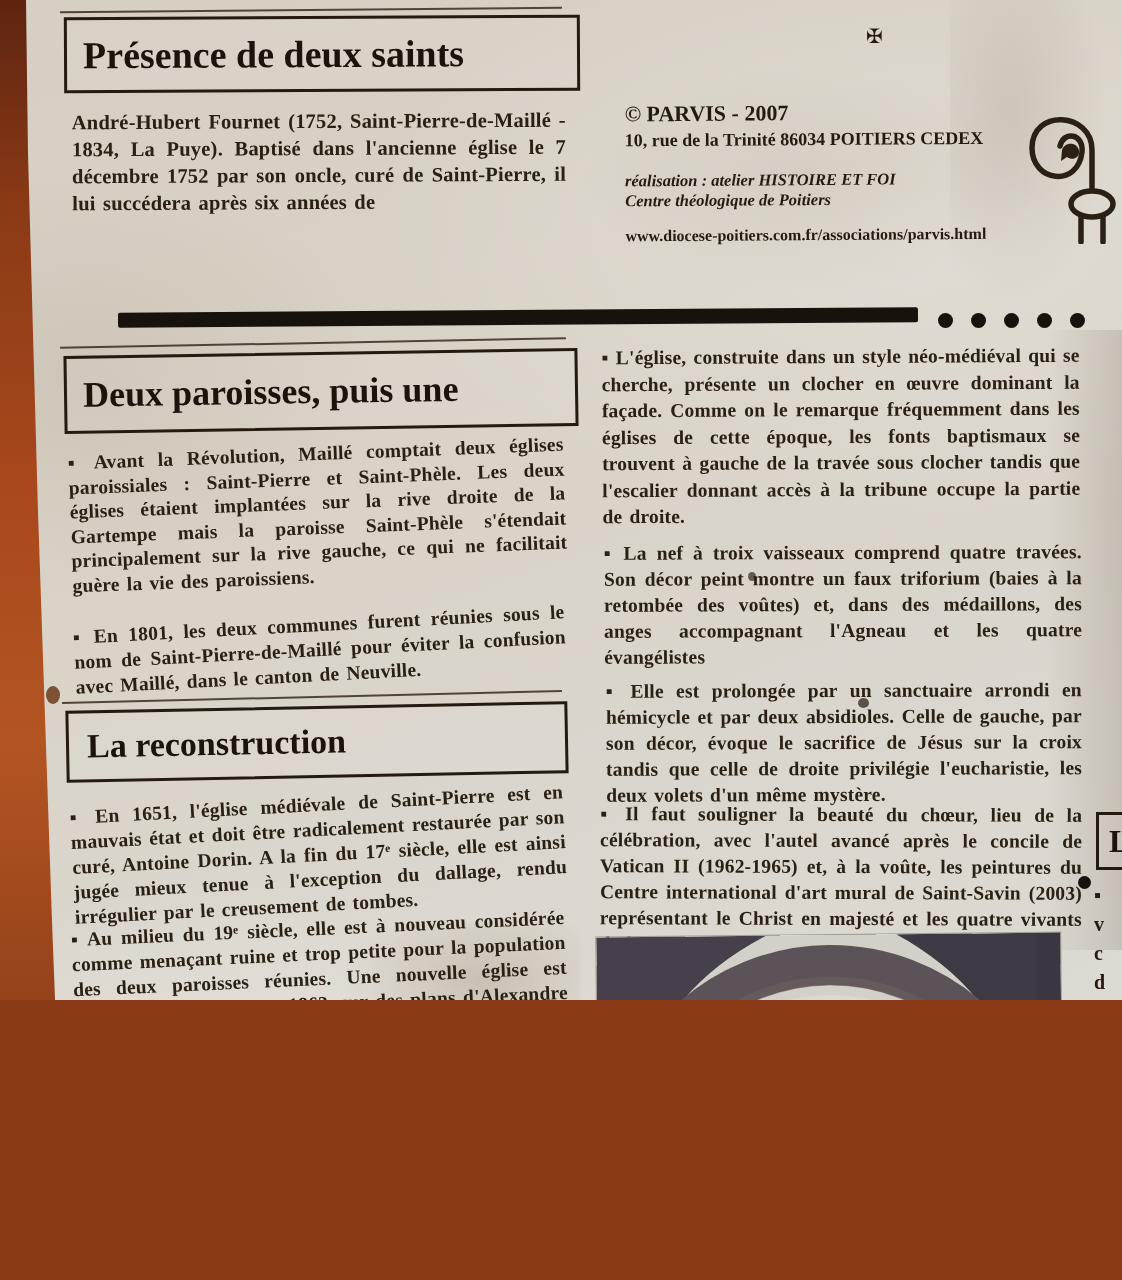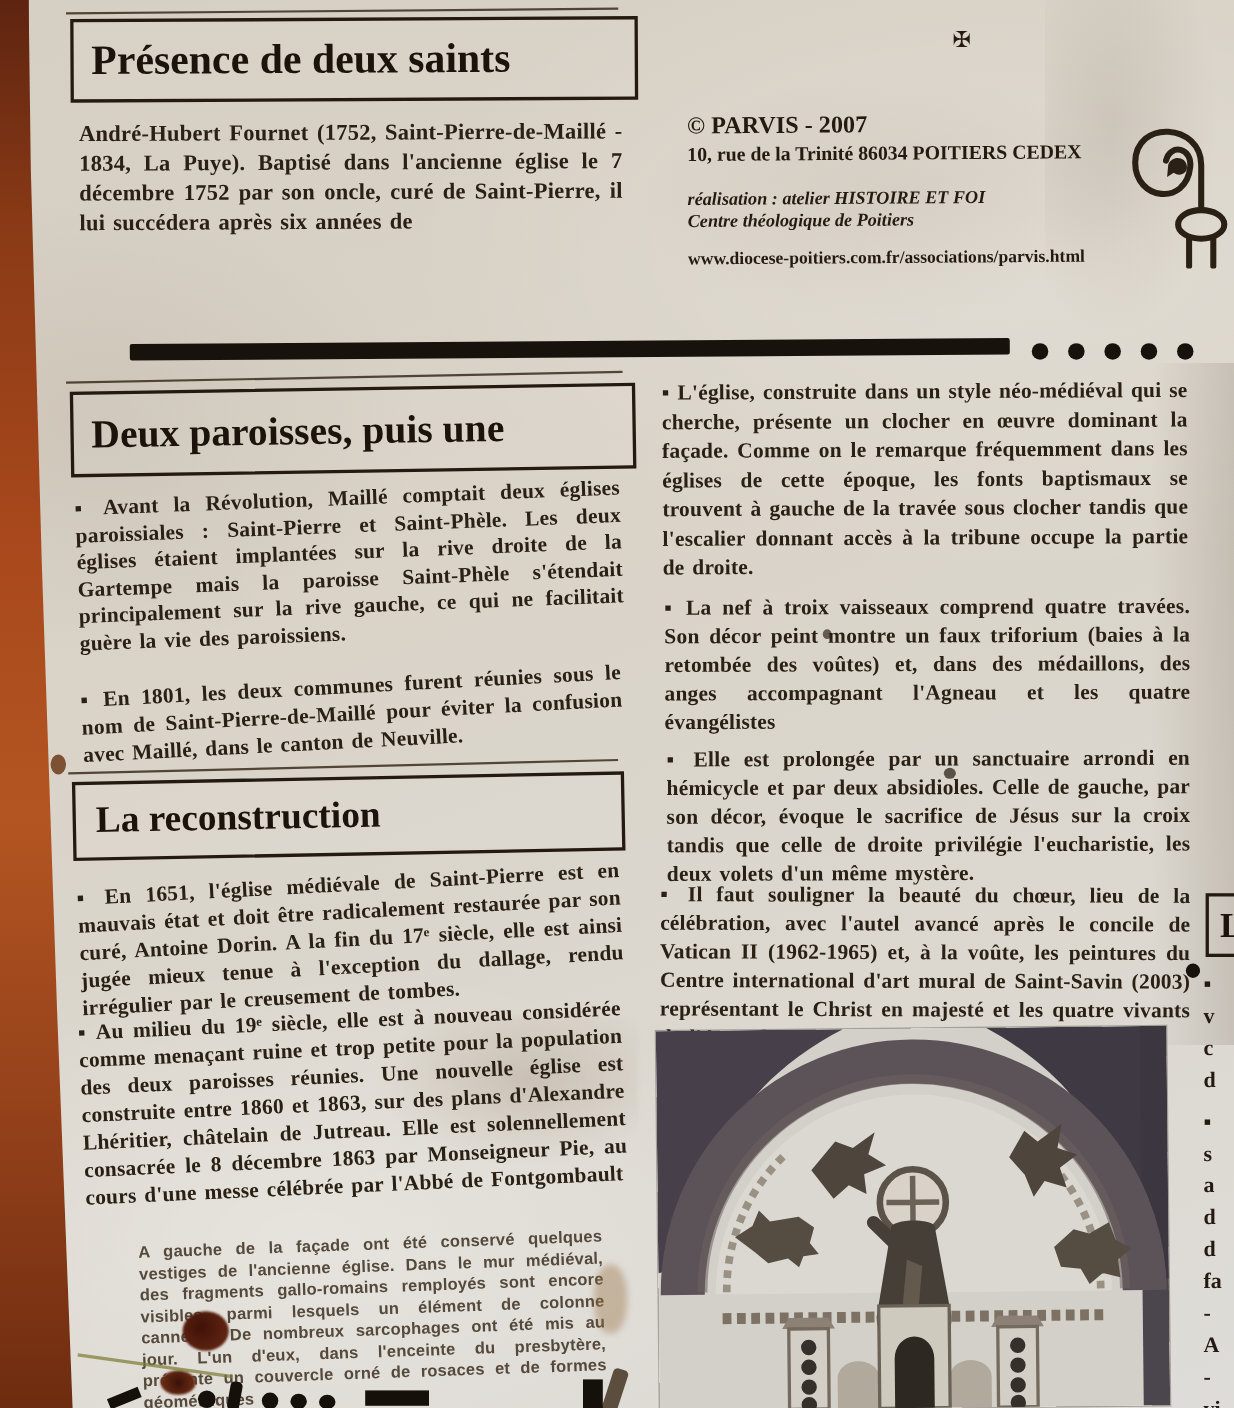--- a/index.html
+++ b/index.html
@@ -1,17 +1,17 @@
 <!DOCTYPE html>
 <html><head>
 <meta charset="utf-8">
 <style>
   html,body{margin:0;padding:0;}
   body{width:1122px;height:1280px;overflow:hidden;background:#8a3a16;}
-  .stage{position:absolute;left:0;top:0;width:1122px;height:1280px;overflow:hidden;
+  .stage{position:absolute;left:0;top:0;width:1122px;height:1000px;overflow:hidden;
          font-family:"Liberation Serif","DejaVu Serif",serif;color:#241a10;}
   .wood{position:absolute;left:0;top:0;width:96px;height:1280px;
         background:linear-gradient(180deg,#5e2410 0%,#8a3a16 16%,#a8481c 38%,#b35522 58%,#93401a 80%,#6e2c10 100%);}
   .paper{position:absolute;left:0;top:0;width:1122px;height:1280px;
          clip-path:polygon(26px 0%,100% 0%,100% 100%,66px 100%,52px 72%,38px 40%,28px 12%);
          background:
           radial-gradient(900px 480px at 82% 18%, rgba(255,255,255,.22), transparent 62%),
           radial-gradient(760px 420px at 25% 88%, rgba(255,255,255,.30), transparent 60%),
           radial-gradient(420px 300px at 8% 30%, rgba(120,90,60,.10), transparent 70%),
           linear-gradient(160deg,#d6cfc3 0%,#d9d3c8 40%,#dcd8d0 72%,#dedcd8 100%);}

